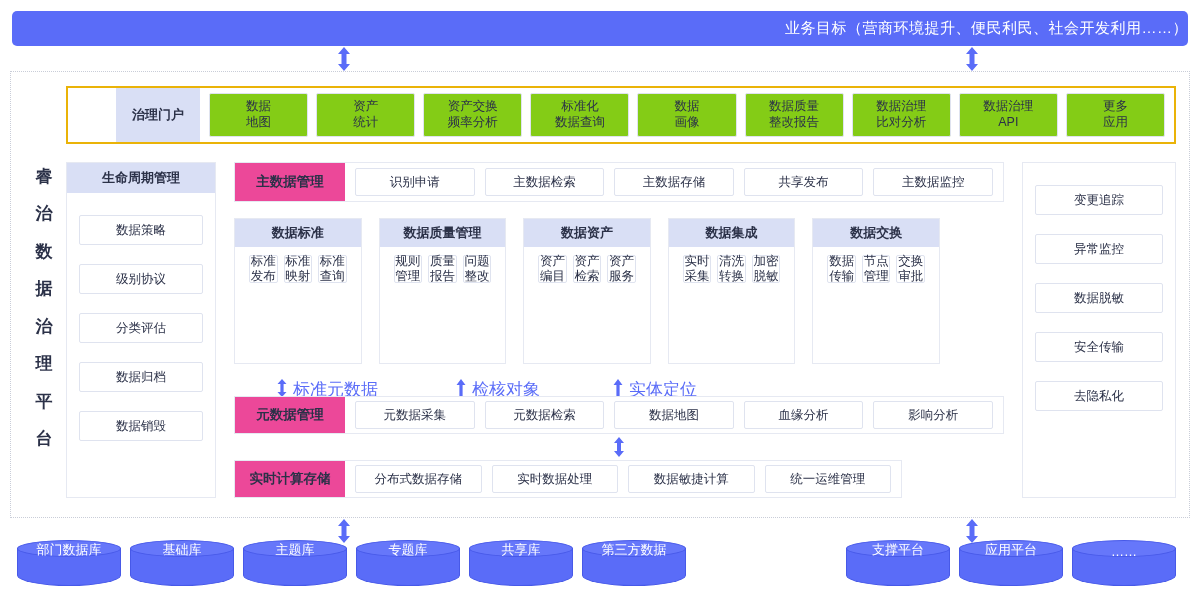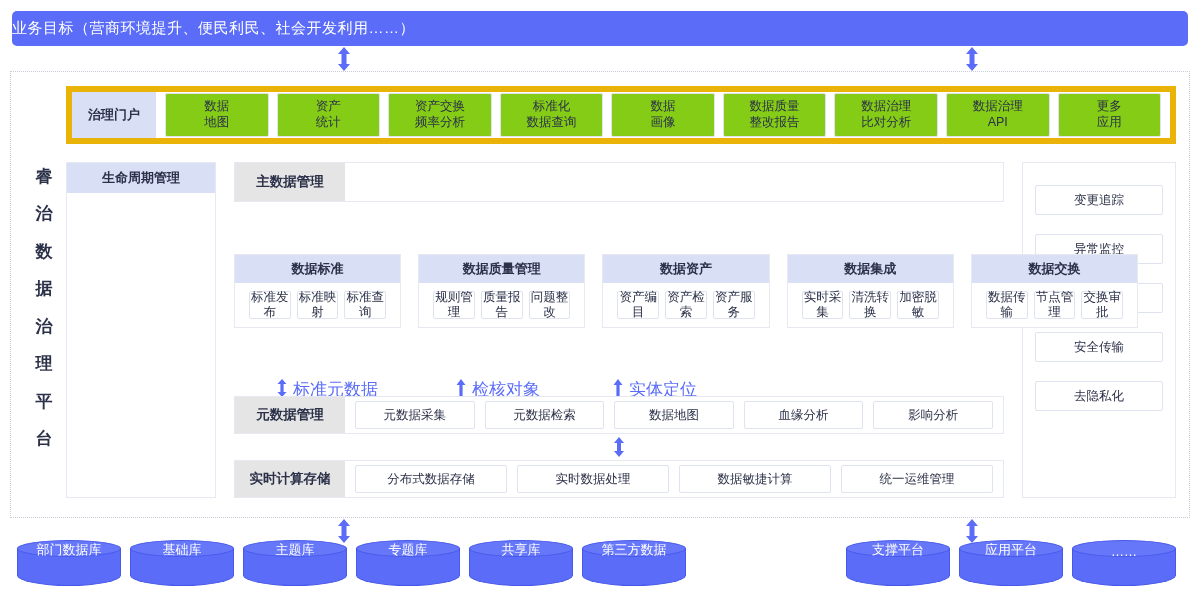--- a/index.html
+++ b/index.html
@@ -10,39 +10,39 @@
     font-family:"Liberation Sans","DejaVu Sans",sans-serif;
     color:#2b3148;
     overflow:hidden;
     position:relative;
   }
 
   
   .banner{
     position:absolute; left:12px; top:11px; width:1176px; height:35px;
     background:#5a6cf8; border-radius:5px;
-    display:flex; align-items:center; justify-content:flex-start;
+    display:flex; align-items:center; justify-content:flex-end;
     color:#fff; font-size:15px; letter-spacing:.5px;
   }
 
   
   .arrow{ position:absolute; width:16px; }
   .arrow svg{ display:block; }
 
   
   .frame{
     position:absolute; left:10px; top:71px; width:1180px; height:447px;
     border:1px dotted #c9cdd8; background:#fff;
   }
 
   
   .portal{
     position:absolute; left:66px; top:86px; width:1110px; height:58px;
-    border:6px solid #eab308; background:#fff;
-    display:flex; align-items:stretch;
+    border:2px solid #eab308; background:#fff;
+    display:flex; align-items:stretch;padding-left:48px;
   }
   .portal-label{
     width:84px; background:#d9dff5; color:#2b3148;
     display:flex; align-items:center; justify-content:center;
     font-size:13px; font-weight:bold; flex:none;
   }
   .portal-items{
     flex:1; display:flex; align-items:center;
     justify-content:space-between; padding:0 9px; gap:8px;
   }
@@ -80,41 +80,41 @@
     justify-content:flex-start; gap:19px; height:306px;
   }
   .colpanel .chip{ height:30px; }
   #lifecycle{ left:66px; }
   #security{ left:1022px; width:154px; }
   #security .col-body{ gap:19px; }
 
   
   .rowpanel{ position:absolute; border:1px solid #e6e9f2; background:#fff; display:flex; }
   .rowpanel .row-label{
-    background:#e5e5e5; font-weight:bold; font-size:13.5px; flex:none;
+    background:#ec4899; font-weight:bold; font-size:13.5px; flex:none;
     display:flex; align-items:center; justify-content:center; color:#2b3148;
   }
   .rowpanel .row-items{
     flex:1; display:flex; align-items:center; gap:10px; padding:0 10px;
   }
   .rowpanel .row-items .chip{ flex:1; height:28px; }
 
   #masterdata{ left:234px; top:162px; width:770px; height:40px; }
   #masterdata .row-label{ width:110px; }
 
   #metadata{ left:234px; top:396px; width:770px; height:38px; }
   #metadata .row-label{ width:110px; }
 
-  #realtime{ left:234px; top:460px; width:770px; height:38px; }
+  #realtime{ left:234px; top:460px; width:668px; height:38px; }
   #realtime .row-label{ width:110px; }
 
   
   .midcols{
-    position:absolute; left:234px; top:218px; width:904px; height:146px;
-    display:flex; gap:17px;align-items:center;
+    position:absolute; left:234px; top:218px; width:706px; height:146px;
+    display:flex; gap:17px;
   }
   .midcol{ flex:1; border:1px solid #e6e9f2; background:#fff; display:flex; flex-direction:column; }
   .midcol .panel-head{ height:28px; font-size:13px; }
   .midcol .mid-body{
     flex:1; padding:8px 14px 8px; display:flex; flex-direction:row;
     justify-content:space-around; gap:6px;
   }
   .midcol .chip{ height:28px; }
 
   
@@ -208,34 +208,48 @@
   <span>数</span>
   <span>据</span>
   <span>治</span>
   <span>理</span>
   <span>平</span>
   <span>台</span>
 </div>
 
 <div class="panel colpanel" id="lifecycle">
   <div class="panel-head">生命周期管理</div>
+  <div class="col-body">
+    <div class="chip">数据策略</div>
+    <div class="chip">级别协议</div>
+    <div class="chip">分类评估</div>
+    <div class="chip">数据归档</div>
+    <div class="chip">数据销毁</div>
+  </div>
 </div>
 
 <div class="panel colpanel" id="security">
   <div class="col-body">
     <div class="chip">变更追踪</div>
     <div class="chip">异常监控</div>
     <div class="chip">数据脱敏</div>
     <div class="chip">安全传输</div>
     <div class="chip">去隐私化</div>
   </div>
 </div>
 
 <div class="rowpanel" id="masterdata">
   <div class="row-label">主数据管理</div>
+  <div class="row-items">
+    <div class="chip">识别申请</div>
+    <div class="chip">主数据检索</div>
+    <div class="chip">主数据存储</div>
+    <div class="chip">共享发布</div>
+    <div class="chip">主数据监控</div>
+  </div>
 </div>
 
 <div class="midcols">
   <div class="midcol">
     <div class="panel-head">数据标准</div>
     <div class="mid-body">
       <div class="chip">标准发布</div>
       <div class="chip">标准映射</div>
       <div class="chip">标准查询</div>
     </div>

